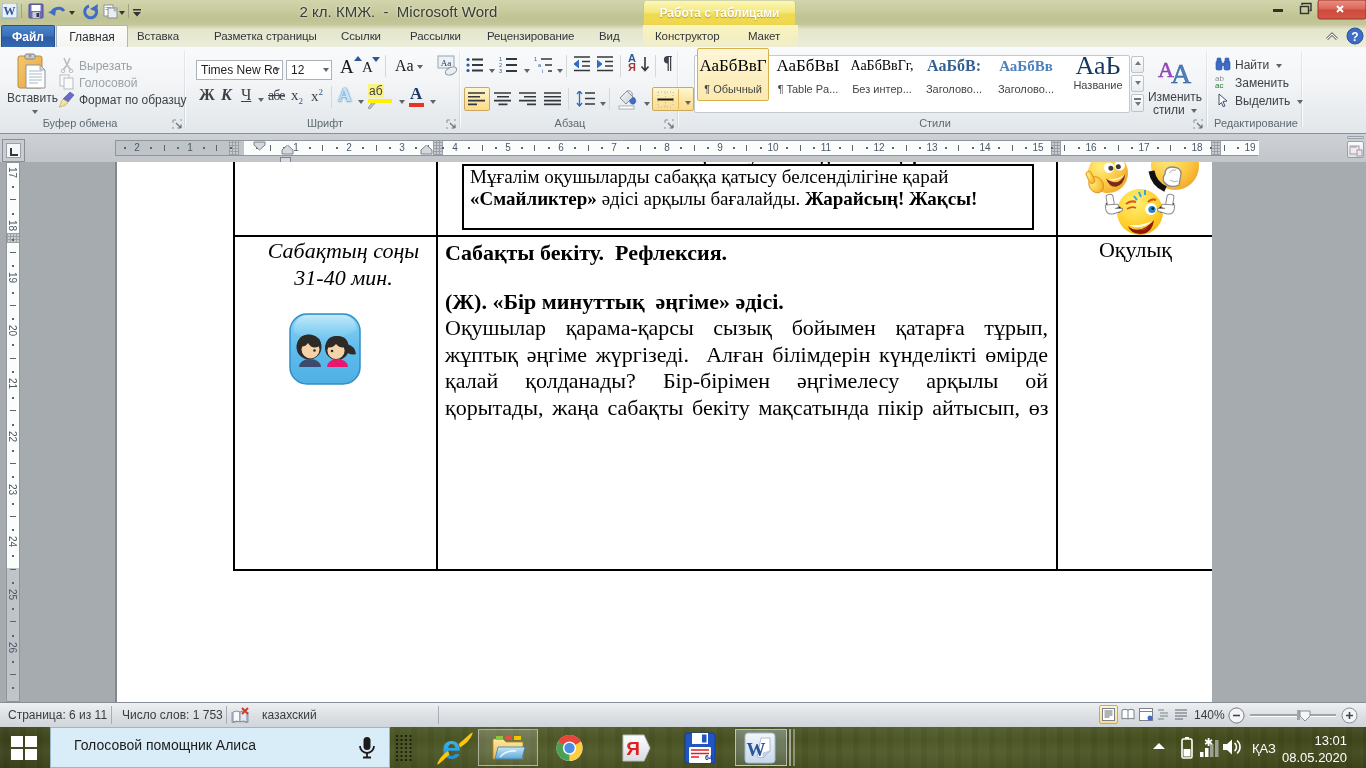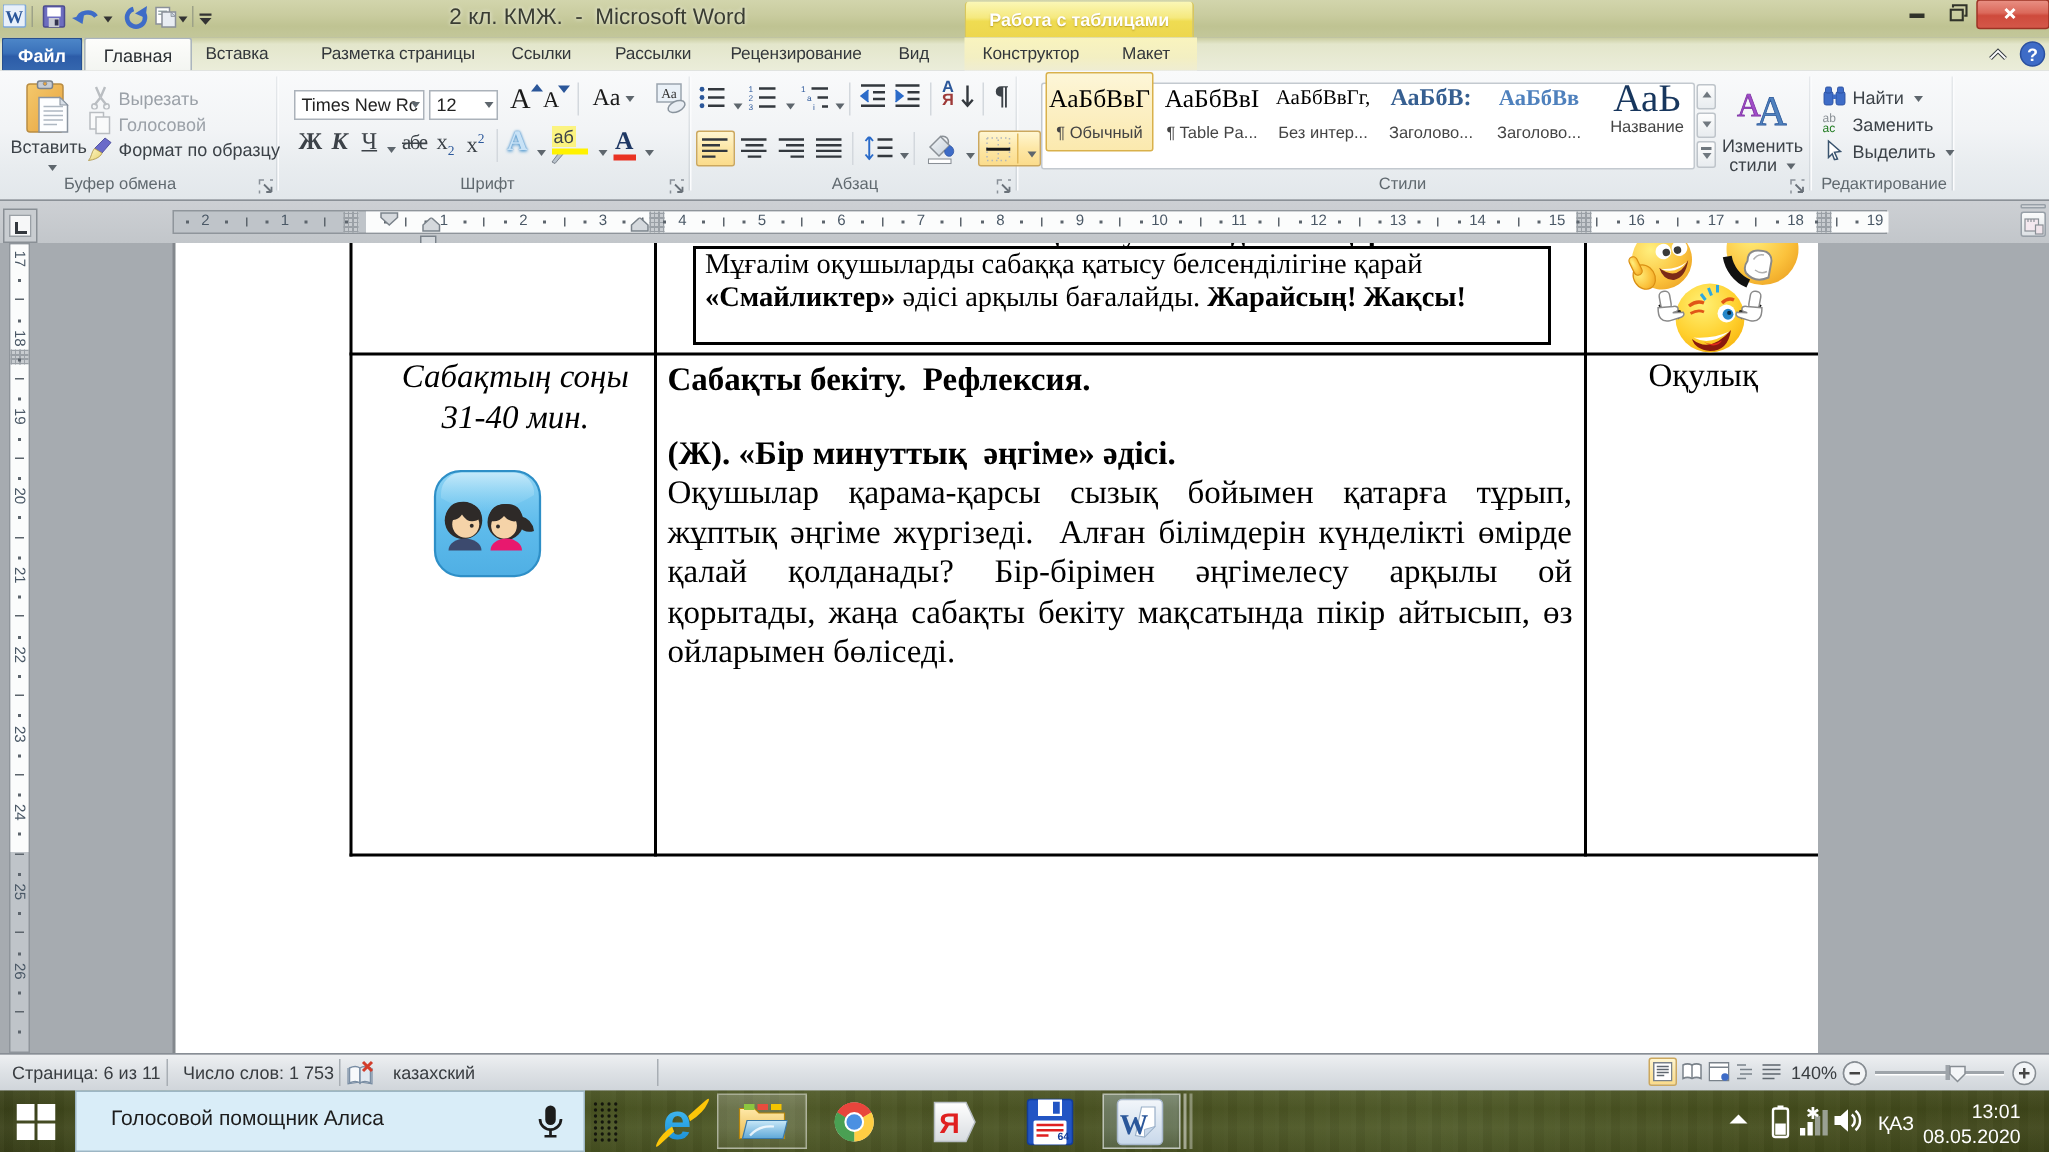--- a/index.html
+++ b/index.html
@@ -635,21 +635,20 @@
   </svg>
 
   <div class="ab serif" style="left:328px;top:78px;width:604px;font-size:22px;line-height:26.5px;color:#000">
    <div style="white-space:nowrap"><b>Сабақты бекіту.&nbsp; Рефлексия.</b></div>
    <div style="height:22px"></div>
    <div style="white-space:nowrap"><b>(Ж). «Бір минуттық&nbsp; әңгіме» әдісі.</b></div>
    <div class="jl" style="white-space:nowrap;word-spacing:14.1px">Оқушылар қарама-қарсы сызық бойымен қатарға тұрып,</div>
    <div class="jl" style="white-space:nowrap;word-spacing:3.12px">жұптық әңгіме жүргізеді.&nbsp; Алған білімдерін күнделікті өмірде</div>
    <div class="jl" style="white-space:nowrap;word-spacing:21.6px">қалай қолданады? Бір-бірімен әңгімелесу арқылы ой</div>
    <div class="jl" style="white-space:nowrap;word-spacing:3.2px">қорытады, жаңа сабақты бекіту мақсатында пікір айтысып, өз</div>
-   <div class="jl" style="white-space:nowrap">ойларымен бөліседі.</div>
    <div style="height:17px"></div>
   </div>
 
   <div class="ab serif" style="left:940px;top:75px;width:157px;text-align:center;font-size:22px">Оқулық</div>
  </div>
 
  <div class="ab" style="left:1346px;top:0;width:20px;height:540px;background:#E9EBED;border-left:1px solid #C8CCD0">
   <div style="position:absolute;left:1px;top:1px;width:17px;height:17px;background:linear-gradient(#FDFDFD,#E4E8EB);border:1px solid #B8BEC4;border-radius:2px"></div>
   <div style="position:absolute;left:5.5px;top:7px;width:0;height:0;border-left:4px solid transparent;border-right:4px solid transparent;border-bottom:5px solid #5E666E"></div>
   <div style="position:absolute;left:1px;top:243px;width:17px;height:30px;background:linear-gradient(90deg,#FDFDFD,#DDE2E6);border:1px solid #AEB4BA;border-radius:2px"></div>

